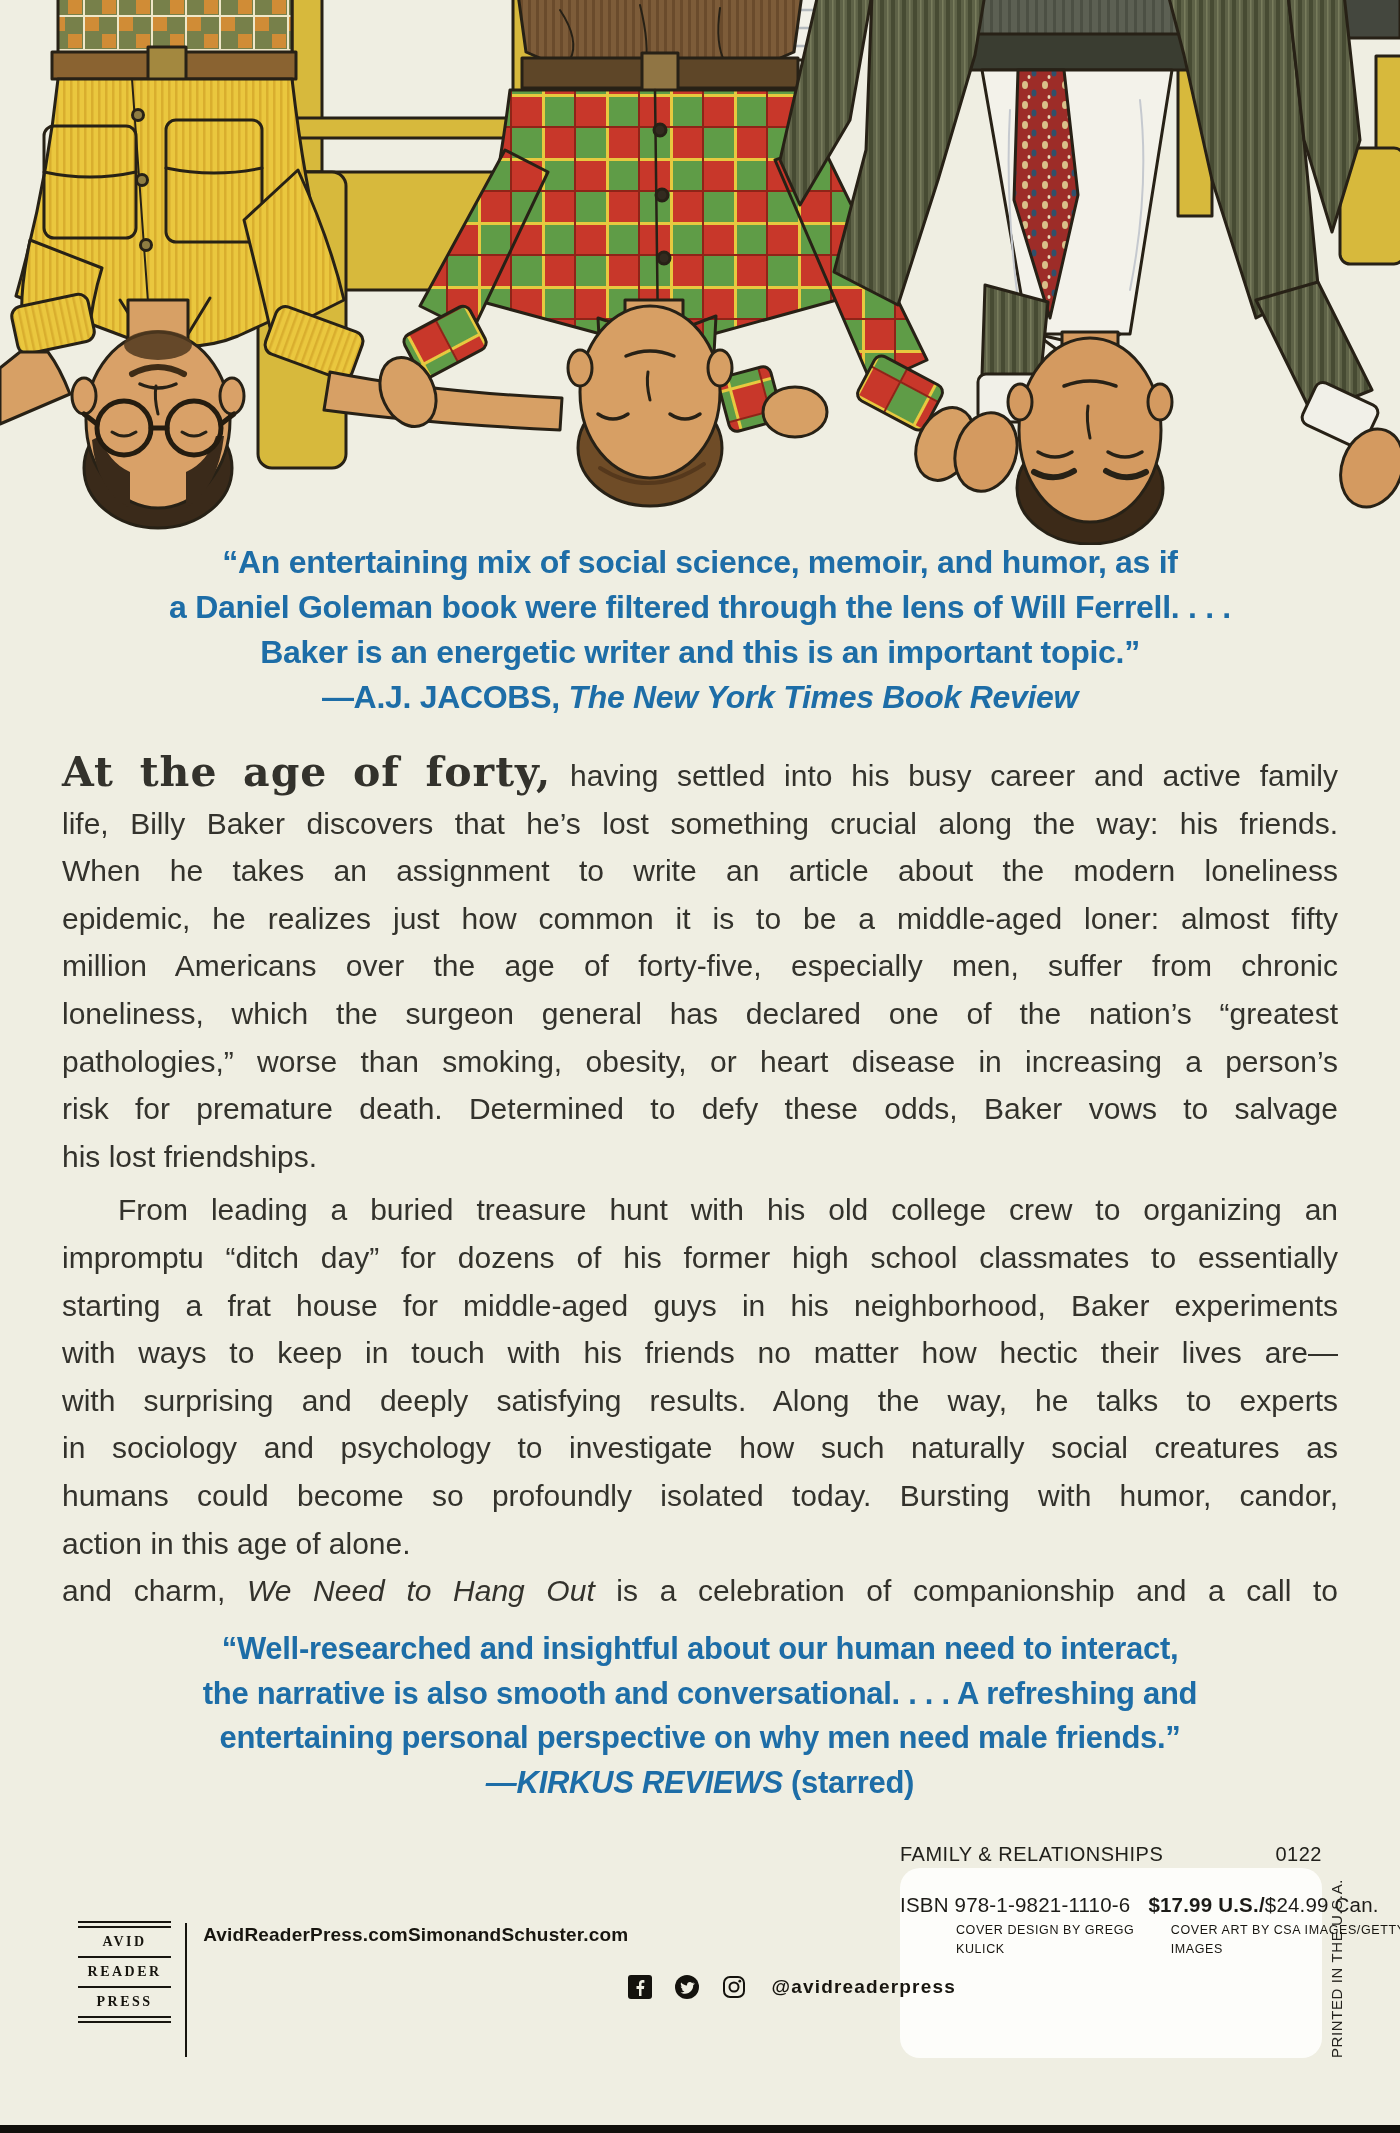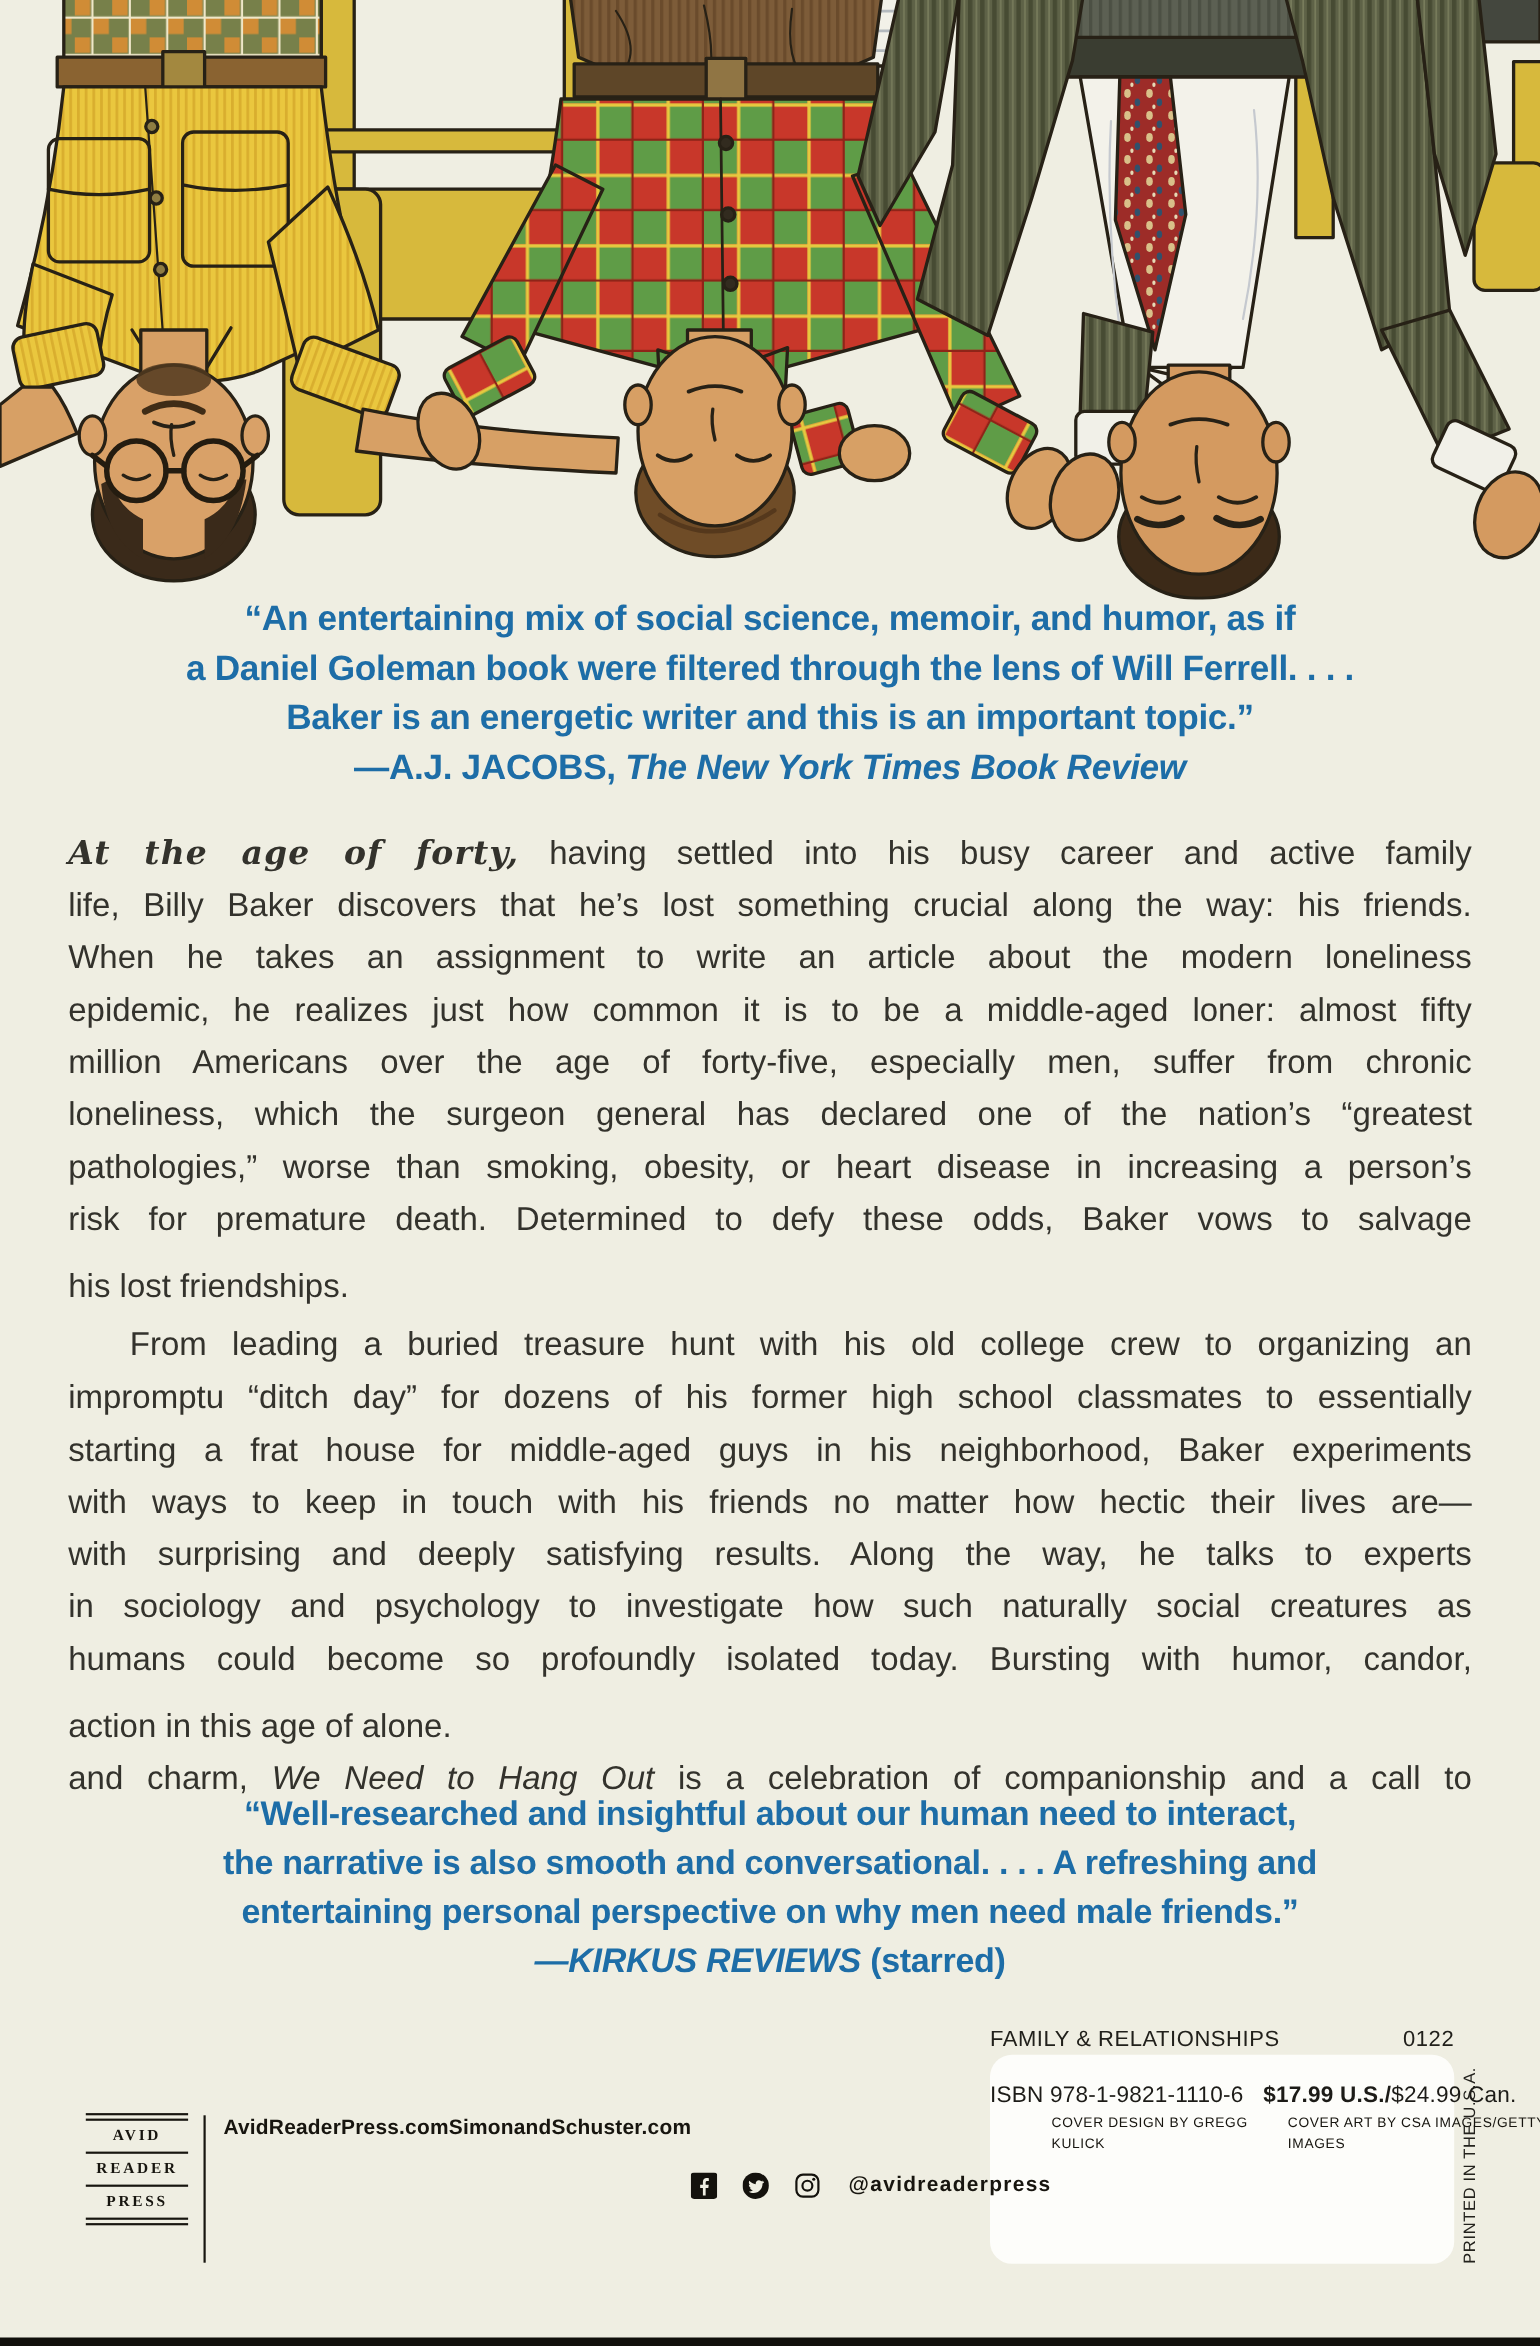--- a/index.html
+++ b/index.html
@@ -9,23 +9,23 @@
 
   
   .quote{position:absolute;text-align:center;color:#1d6da7;font-weight:bold;}
   .quote-top{top:540px;left:70px;width:1260px;font-size:32px;line-height:45px;letter-spacing:-0.3px;}
   .quote-bottom{top:1627px;left:130px;width:1140px;font-size:31px;line-height:44.5px;letter-spacing:-0.3px;}
   .quote .src{font-style:italic;}
 
   
   .bodycopy{position:absolute;top:752px;left:62px;width:1276px;font-size:30px;line-height:47.6px;color:#33322c;}
   .jline{text-align:justify;text-align-last:justify;}
-  .jline.endline{text-align-last:left;margin-top:13px;}
+  .jline.endline{text-align-last:left;}
   .jline.indent{text-indent:56px;}
-  .opener{font-family:"DejaVu Serif",serif;font-style:italic;font-weight:bold;font-size:30px;
+  .opener{font-family:"DejaVu Serif",serif;font-weight:bold;font-size:41px;
           letter-spacing:1px;line-height:1;}
   .ital{font-style:italic;}
   .para2{margin-top:6px;}
 
   
   .category-row{position:absolute;top:1843px;left:900px;width:422px;display:flex;
                 justify-content:space-between;font-size:20px;letter-spacing:0.5px;color:#21201b;align-items:center;}
   .isbn-box{position:absolute;top:1868px;left:900px;width:422px;height:190px;background:#fdfdfa;border-radius:20px;}
   .isbn-line{margin-top:25px;text-align:center;font-size:20.5px;color:#1c1b17;letter-spacing:0.2px;white-space:nowrap;}
   .isbn-label{margin-right:18px;}

